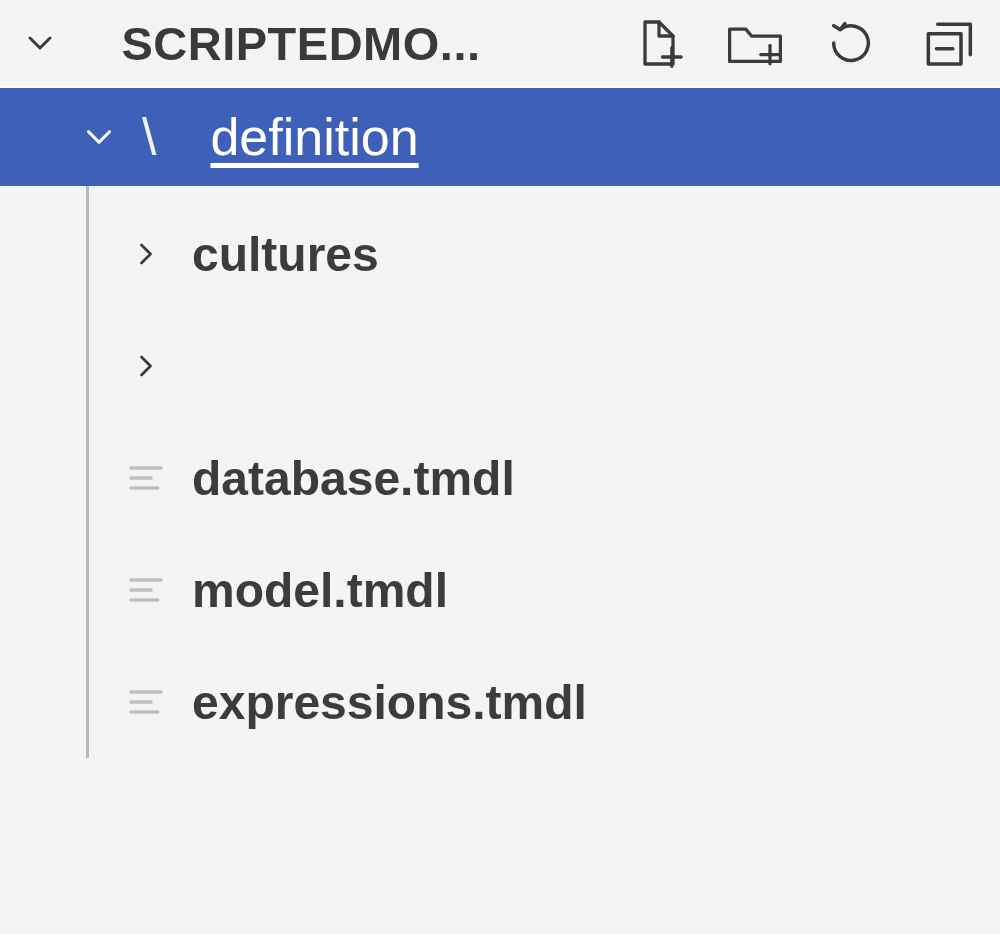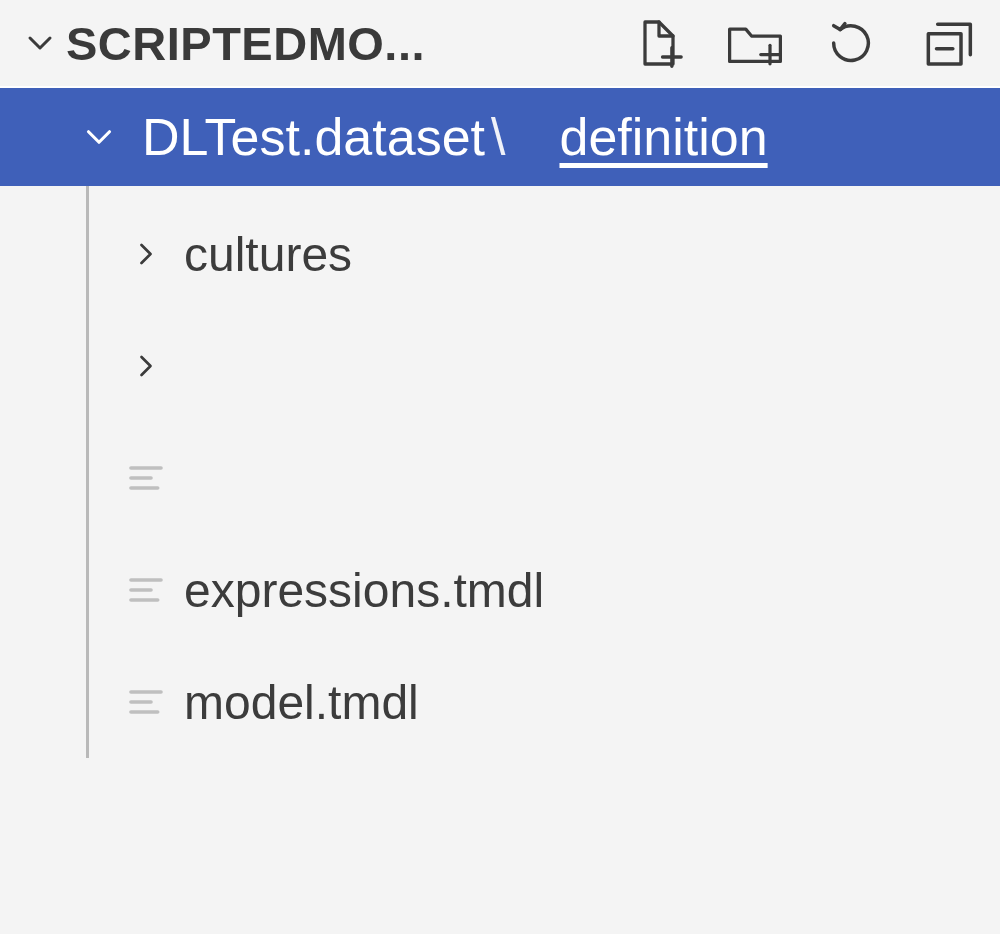--- a/index.html
+++ b/index.html
@@ -26,20 +26,21 @@
     }
     .explorer-header .title {
       flex: 1 1 auto;
       font-size: 47px;
       font-weight: 700;
       letter-spacing: 0.5px;
       color: #3a3a3a;
       white-space: nowrap;
       overflow: hidden;
       max-width: 470px;
+      text-align: center;
     }
     .toolbar {
       display: flex;
       gap: 34px;
       align-items: center;
       margin-left: auto;
       padding-right: 10px;
     }
     .toolbar .tbtn {
       width: 62px; height: 62px;
@@ -100,21 +101,21 @@
     }
     .tree-row .icon-slot {
       width: 72px;
       display: inline-flex;
       align-items: center;
       justify-content: center;
       margin-left: 110px;
       color: #3b3b3b;
     }
     .tree-row.file .icon-slot svg { color: #bfbfbf; }
-    .tree-row .label { margin-left: 2px; }
+    .tree-row .label { margin-left: 10px; font-weight: bold; }
     .tree-children-wrap { padding-bottom: 20px; }
   </style>
 </head>
 <body>
 
 <div class="explorer-header">
   <span class="chev">
     <svg width="40" height="40" viewBox="0 0 24 24" fill="none" stroke="currentColor" stroke-width="1.8" stroke-linecap="round" stroke-linejoin="round">
         <polyline points="6 9 12 15 18 9"></polyline>
       </svg>
@@ -151,21 +152,20 @@
     </span>
   </div>
 </div>
 
 <div class="selected-row">
   <span class="chev">
     <svg width="42" height="42" viewBox="0 0 24 24" fill="none" stroke="currentColor" stroke-width="1.8" stroke-linecap="round" stroke-linejoin="round">
         <polyline points="6 9 12 15 18 9"></polyline>
       </svg>
   </span>
-  <span class="path-parent">DLTest.dataset</span>
   <span class="sep">\</span>
   <span class="path-leaf">definition</span>
 </div>
 
 <div class="tree-children">
   <div class="guide"></div>
   <div class="tree-children-wrap" id="children">
       <div class="tree-row folder">
     <span class="icon-slot">
       <svg width="36" height="36" viewBox="0 0 24 24" fill="none" stroke="currentColor" stroke-width="1.8" stroke-linecap="round" stroke-linejoin="round">
@@ -182,35 +182,36 @@
     </span>
   </div>
       <div class="tree-row file">
     <span class="icon-slot">
       <svg width="40" height="40" viewBox="0 0 24 24" fill="none" stroke="currentColor" stroke-width="2.2" stroke-linecap="round">
         <line x1="3" y1="6" x2="21" y2="6"></line>
         <line x1="3" y1="12" x2="15" y2="12"></line>
         <line x1="3" y1="18" x2="19" y2="18"></line>
       </svg>
     </span>
+    <span class="label">database.tmdl</span>
   </div>
       <div class="tree-row file">
     <span class="icon-slot">
       <svg width="40" height="40" viewBox="0 0 24 24" fill="none" stroke="currentColor" stroke-width="2.2" stroke-linecap="round">
         <line x1="3" y1="6" x2="21" y2="6"></line>
         <line x1="3" y1="12" x2="15" y2="12"></line>
         <line x1="3" y1="18" x2="19" y2="18"></line>
       </svg>
     </span>
-    <span class="label">expressions.tmdl</span>
+    <span class="label">model.tmdl</span>
   </div>
       <div class="tree-row file">
     <span class="icon-slot">
       <svg width="40" height="40" viewBox="0 0 24 24" fill="none" stroke="currentColor" stroke-width="2.2" stroke-linecap="round">
         <line x1="3" y1="6" x2="21" y2="6"></line>
         <line x1="3" y1="12" x2="15" y2="12"></line>
         <line x1="3" y1="18" x2="19" y2="18"></line>
       </svg>
     </span>
-    <span class="label">model.tmdl</span>
+    <span class="label">expressions.tmdl</span>
   </div>
     </div>
 </div>
 
 </body></html>

